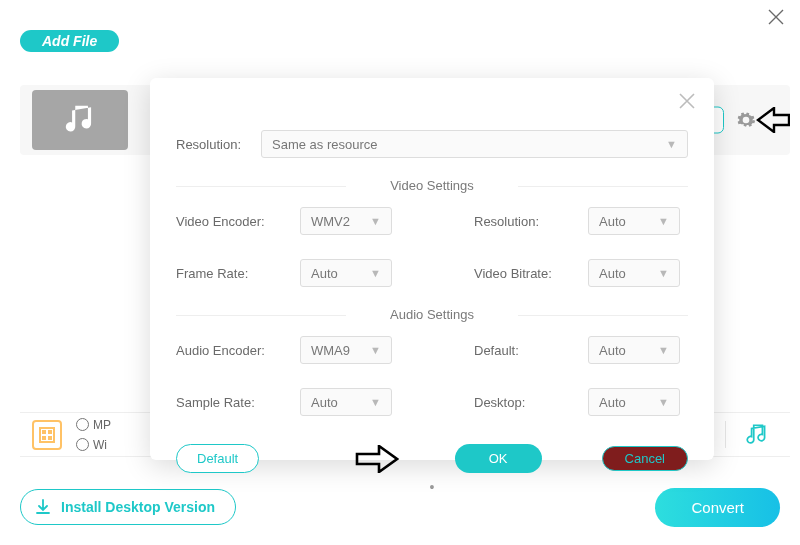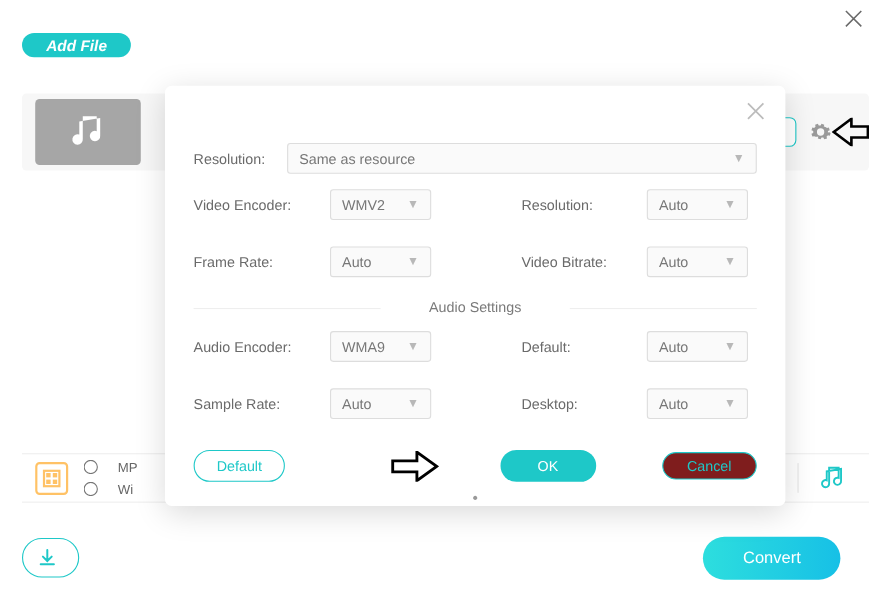--- a/index.html
+++ b/index.html
@@ -32,34 +32,34 @@
   .pointer-gear { position: absolute; right: 0px; top: 50%; transform: translateY(-50%); }
 
   
   .bottom-bar {
     position: absolute; left: 20px; right: 10px; top: 412px; height: 45px;
     border-top: 1px solid #eee; border-bottom: 1px solid #eee;
     display: flex; align-items: center; padding: 0 12px; font-size: 13px; color: #666;
   }
   .video-icn { width: 30px; height: 30px; border: 2px solid #ffc266; border-radius: 4px; display:flex; align-items:center; justify-content:center; margin-right: 14px;}
   .radio-col { display: flex; flex-direction: column; gap: 6px; }
-  .radio-col label { display: flex; align-items: center; gap: 18px; font-size: 12px; }
+  .radio-col label { display: flex; align-items: center; gap: 4px; font-size: 12px; }
   .ok-text { position: absolute; right: 84px; }
   .sep { position: absolute; right: 64px; top: 8px; bottom: 8px; width: 1px; background: #e6e6e6; }
   .music-icn { position: absolute; right: 20px; color: #1ec8c8; }
 
   
   .footer { position: absolute; left: 20px; right: 20px; bottom: 18px; height: 40px; display:flex; align-items:center; }
   .install-btn {
     border: 1.5px solid #1ec8c8; color: #1ec8c8; background:#fff;
     border-radius: 20px; padding: 9px 20px 9px 14px; font-size: 14px; font-weight:bold;
     display:flex; align-items:center; gap:10px; cursor:pointer;
   }
   .convert-btn {
-    position: absolute; right: 16px;
+    position: absolute; right: 0;
     background: linear-gradient(90deg, #2ddede, #17c0e6);
     color: #fff; border: none; border-radius: 20px; padding: 11px 36px; font-size: 15px; cursor:pointer;
   }
 
   
   .modal {
     position: absolute; left: 150px; top: 78px; width: 564px; height: 382px;
     background: #fff; border-radius: 6px; box-shadow: 0 6px 28px rgba(0,0,0,0.15);
     padding: 20px 26px 18px 26px; z-index: 50;
   }
@@ -165,39 +165,41 @@
         <path d="M9 3 L9 16 A3 3 0 1 1 7 13.5 L7 6 L19 4 L19 14 A3 3 0 1 1 17 11.5 L17 3 Z" fill="none" stroke="#1ec8c8" stroke-width="1.6"></path>
       </svg>
   </div>
 </div>
 
 <div class="footer">
   <button class="install-btn">
     <svg width="16" height="16" viewBox="0 0 16 16">
         <path d="M8 1 L8 10 M4 7 L8 11 L12 7 M2 14 L14 14" stroke="#1ec8c8" stroke-width="1.8" fill="none" stroke-linecap="round"></path>
       </svg>
+    <span>Install Desktop Version</span>
   </button>
   <button class="convert-btn">Convert</button>
 </div>
 
 <div class="modal">
   <div class="modal-close">
     <svg width="18" height="18" viewBox="0 0 18 18">
         <path d="M2 2 L16 16 M16 2 L2 16" stroke="#bcbcbc" stroke-width="1.6" fill="none"></path>
       </svg>
   </div>
 
   <div class="row">
     <div class="row-label">Resolution:</div>
     <div class="sel">
       <span>Same as resource</span>
       <span class="chev">▼</span>
     </div>
   </div>
 
+  <div class="section">Video Settings</div>
 
   <div class="grid2">
     <div>Video Encoder:</div>
     <div class="sel sel-sm">
       <span>WMV2</span>
       <span class="chev">▼</span>
     </div>
     <div class="gap"></div>
     <div>Resolution:</div>
     <div class="sel sel-sm">

